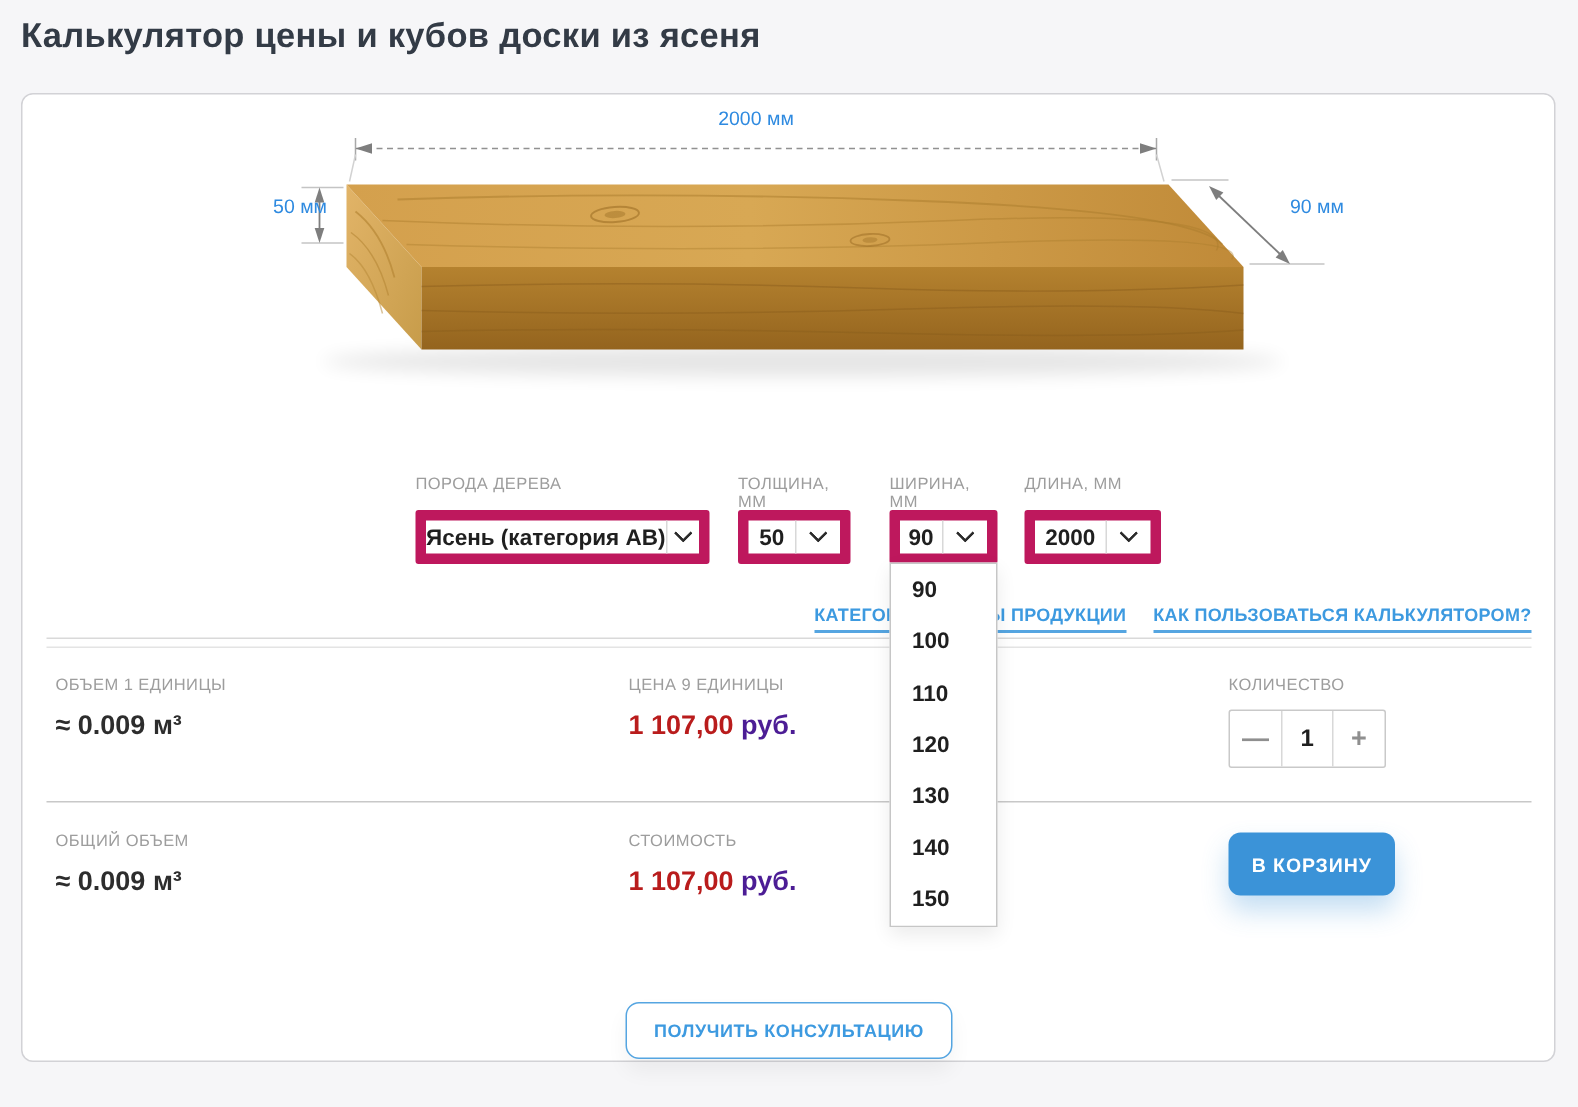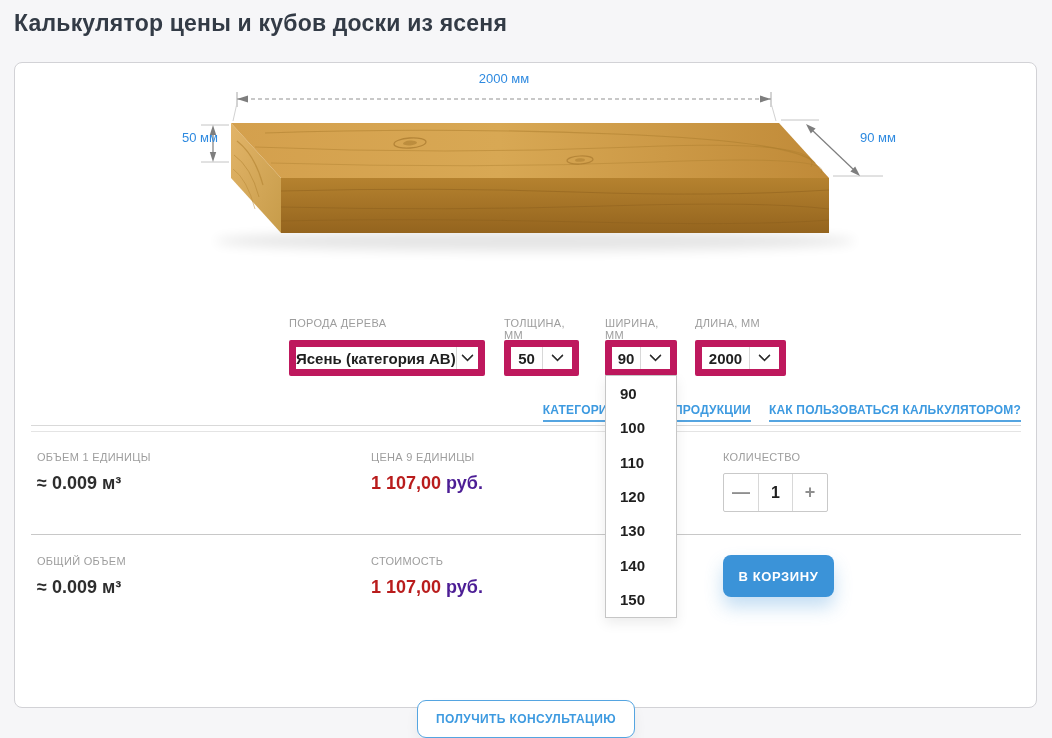--- a/index.html
+++ b/index.html
@@ -18,21 +18,21 @@
     position:absolute; left:14px; top:62px; width:1023px; height:646px;
     background:#ffffff; border:1px solid #d2d2d6; border-radius:8px;
   }
   
   .illustration { position:absolute; left:0; top:0; width:1023px; height:250px; }
   .dim-label { position:absolute; font-size:13px; color:#2e8ae0; white-space:nowrap; }
   .dim-length { left:489px; top:8px; transform:translateX(-50%); }
   .dim-thickness { left:161px; top:67px; width:42px; text-align:right; }
   .dim-width { left:845px; top:67px; }
   
-  .form-row { position:absolute; left:12px; top:254px; width:100%; display:flex; justify-content:center; align-items:center; }
+  .form-row { position:absolute; left:0; top:254px; width:100%; display:flex; justify-content:center; align-items:center; }
   .field { position:relative; }
   .field-label { font-size:11px; color:#9d9d9d; letter-spacing:.3px; height:14px; margin-bottom:9px; }
   .select {
     height:36px; border:7px solid #be185d; border-radius:2px; background:#fff;
     display:flex; align-items:stretch; cursor:pointer;
   }
   .select-value { flex:1; display:flex; align-items:center; justify-content:center;
     font-size:15px; font-weight:700; color:#1f1f1f; white-space:nowrap; }
   .select-divider { width:1px; background:#d8d8d8; }
   .select-caret { display:flex; align-items:center; justify-content:center; }
@@ -59,21 +59,21 @@
   .tabs-row { position:absolute; top:340px; right:15px; display:flex; gap:18px; }
   .tab-link {
     font-size:12px; font-weight:700; color:#3d9ae0; letter-spacing:.2px;
     padding-bottom:3px; border-bottom:2px solid #55a5e1; cursor:pointer; white-space:nowrap;
   }
   .hr { position:absolute; left:16px; right:15px; height:1px; }
   .hr-a { top:362px; background:#d9d9d9; }
   .hr-b { top:368px; background:#e4e4e4; }
   .hr-c { top:471px; background:#c8c8c8; }
   
-  .results-row { position:absolute; left:22px; right:15px; display:grid; grid-template-columns:334px 352px 1fr; }
+  .results-row { position:absolute; left:22px; right:15px; display:grid; grid-template-columns:334px 352px 1fr;gap:48px; }
   .row-1 { top:388px; }
   .row-2 { top:492px; }
   .result-label { font-size:11px; color:#9d9d9d; letter-spacing:.3px; height:13px; margin-bottom:9px; }
   .result-value { font-size:18px; font-weight:700; color:#2d2d2d; }
   .price-number { color:#b91c1c; }
   .price-currency { font-weight:700; color:#4c1d95; }
   
   .stepper {
     margin-top:1px; width:105px; height:39px; border:1px solid #c9c9c9; border-radius:2px;
     display:flex; align-items:stretch; background:#fff;
@@ -86,21 +86,21 @@
   
   .cart-button {
     width:111px; height:42px; border:none; border-radius:8px; background:#3b93d8;
     color:#fff; font-family:inherit; font-size:13px; font-weight:700; letter-spacing:.6px;
     cursor:pointer; box-shadow:0 10px 18px rgba(59,147,216,.30);
   }
   .consult-button {
     position:absolute; top:668px; left:50%; transform:translateX(-50%);
     width:218px; height:38px; background:#fff; border:1px solid #55a5e1; border-radius:9px;
     color:#3d9ae0; font-family:inherit; font-size:12px; font-weight:700; letter-spacing:.4px;
-    cursor:pointer; box-shadow:0 8px 14px rgba(0,0,0,.05);margin-top:32px;
+    cursor:pointer; box-shadow:0 8px 14px rgba(0,0,0,.05);
   }
 </style>
 </head>
 <body>
 
 <h1 class="page-title">Калькулятор цены и кубов доски из ясеня</h1>
 
 <div class="card">
 
   <div class="illustration">

